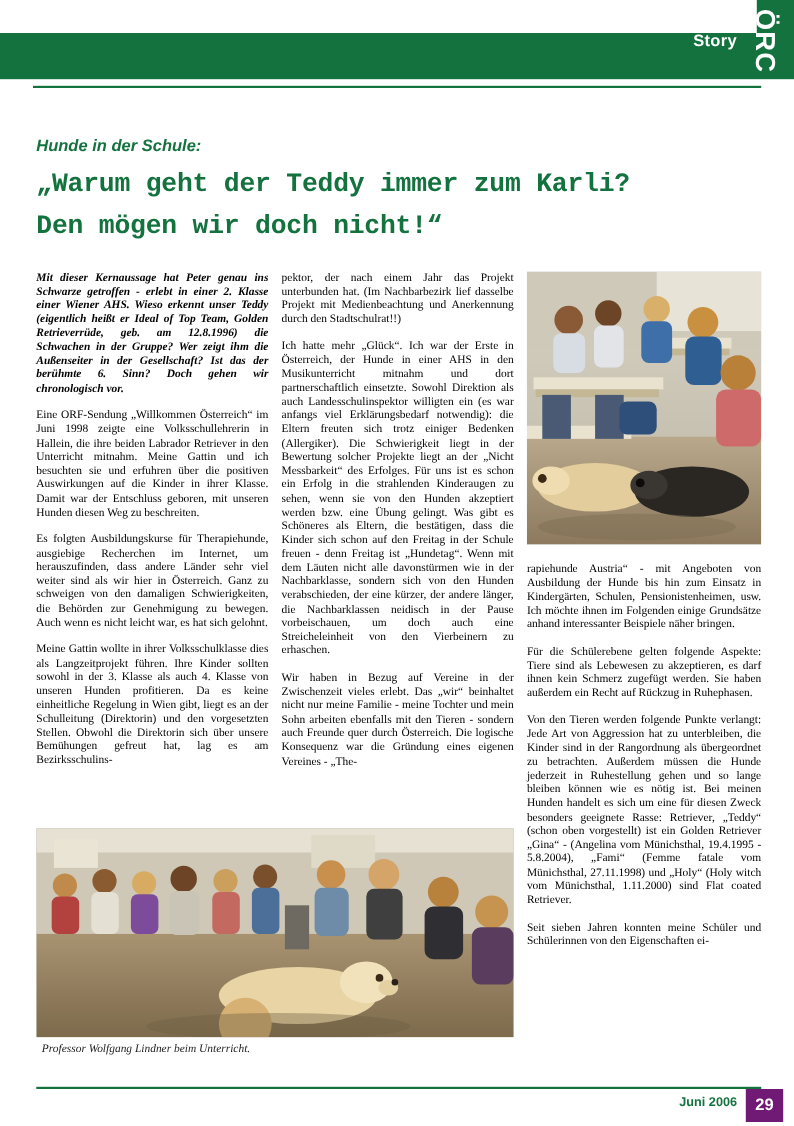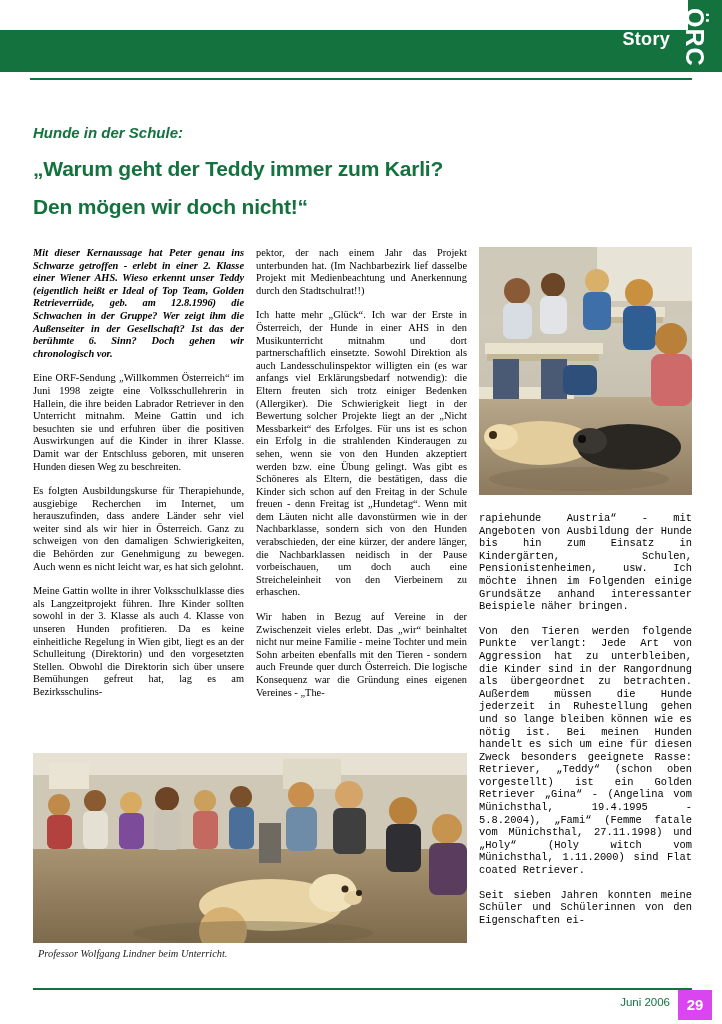--- a/index.html
+++ b/index.html
@@ -27,21 +27,21 @@
     height: 30px;
     background: #ffffff;
   }
   .story-label {
     position: absolute;
     top: 29px;
     right: 52px;
     color: #ffffff;
     font-family: "Liberation Sans", sans-serif;
     font-weight: bold;
-    font-size: 18px;
+    font-size: 15px;
     letter-spacing: 0.3px;
   }
   .orc-logo {
     position: absolute;
     top: 8px;
     right: 10px;
     width: 34px;
     height: 56px;
     color: #ffffff;
     font-family: "Liberation Sans", sans-serif;
@@ -71,23 +71,23 @@
     font-weight: bold;
     font-style: italic;
     font-size: 15px;
   }
   .headline {
     position: absolute;
     top: 150px;
     left: 33px;
     width: 660px;
     color: #13723e;
-    font-family: Liberation Sans, sans-serif;
-    font-weight: bold;
-    font-size: 21px;
+    font-family: Liberation Mono, monospace;
+    font-weight: bold;
+    font-size: 24px;
     line-height: 38px;
     letter-spacing: -0.2px;
   }
   .headline div { white-space: nowrap; }
 
   
   .col {
     position: absolute;
     font-size: 10.4px;
     line-height: 12.6px;
@@ -96,21 +96,21 @@
   }
   .col p { margin: 0 0 0 0; text-indent: 0; }
   .col p + p { margin-top: 12px; }
   .lead {
     font-style: italic;
     font-weight: bold;
   }
 
   #col1 { top: 247px; left: 33px; width: 211px; }
   #col2 { top: 247px; left: 256px; width: 211px; }
-  #col3 { top: 512px; left: 479px; width: 213px; font-family: Liberation Mono, monospace; }
+  #col3 { top: 512px; left: 479px; width: 213px; }
 
   
   .photo {
     position: absolute;
     overflow: hidden;
     background: #c8c8c0;
   }
   #photo-classroom {
     top: 247px; left: 479px;
     width: 213px; height: 248px;
@@ -139,31 +139,31 @@
     left: 33px;
     width: 659px;
     height: 1.5px;
     background: #13723e;
   }
   .footer-date {
     position: absolute;
     top: 996px;
     right: 52px;
     font-family: "Liberation Sans", sans-serif;
-    font-weight: normal;
+    font-weight: bold;
     font-size: 11.5px;
     color: #13723e;
   }
   .page-num-box {
     position: absolute;
     top: 990px;
     right: 10px;
     width: 34px;
     height: 30px;
-    background: #d946ef;
+    background: #701a75;
     color: #ffffff;
     font-family: "Liberation Sans", sans-serif;
     font-weight: bold;
     font-size: 15px;
     text-align: center;
     line-height: 30px;
   }
 </style>
 </head>
 <body>
@@ -188,20 +188,21 @@
 </div>
 
 <div class="col" id="col2">
   <p>pektor, der nach einem Jahr das Projekt unterbunden hat. (Im Nachbarbezirk lief dasselbe Projekt mit Medienbeachtung und Anerkennung durch den Stadtschulrat!!)</p>
   <p>Ich hatte mehr „Glück“. Ich war der Erste in Österreich, der Hunde in einer AHS in den Musikunterricht mitnahm und dort partnerschaftlich einsetzte. Sowohl Direktion als auch Landesschulinspektor willigten ein (es war anfangs viel Erklärungsbedarf notwendig): die Eltern freuten sich trotz einiger Bedenken (Allergiker). Die Schwierigkeit liegt in der Bewertung solcher Projekte liegt an der „Nicht Messbarkeit“ des Erfolges. Für uns ist es schon ein Erfolg in die strahlenden Kinderaugen zu sehen, wenn sie von den Hunden akzeptiert werden bzw. eine Übung gelingt. Was gibt es Schöneres als Eltern, die bestätigen, dass die Kinder sich schon auf den Freitag in der Schule freuen - denn Freitag ist „Hundetag“. Wenn mit dem Läuten nicht alle davonstürmen wie in der Nachbarklasse, sondern sich von den Hunden verabschieden, der eine kürzer, der andere länger, die Nachbarklassen neidisch in der Pause vorbeischauen, um doch auch eine Streicheleinheit von den Vierbeinern zu erhaschen.</p>
   <p>Wir haben in Bezug auf Vereine in der Zwischenzeit vieles erlebt. Das „wir“ beinhaltet nicht nur meine Familie - meine Tochter und mein Sohn arbeiten ebenfalls mit den Tieren - sondern auch Freunde quer durch Österreich. Die logische Konsequenz war die Gründung eines eigenen Vereines - „The-</p>
 </div>
 
 <div class="col" id="col3">
   <p>rapiehunde Austria“ - mit Angeboten von Ausbildung der Hunde bis hin zum Einsatz in Kindergärten, Schulen, Pensionistenheimen, usw. Ich möchte ihnen im Folgenden einige Grundsätze anhand interessanter Beispiele näher bringen.</p>
+  <p>Für die Schülerebene gelten folgende Aspekte: Tiere sind als Lebewesen zu akzeptieren, es darf ihnen kein Schmerz zugefügt werden. Sie haben außerdem ein Recht auf Rückzug in Ruhephasen.</p>
   <p>Von den Tieren werden folgende Punkte verlangt: Jede Art von Aggression hat zu unterbleiben, die Kinder sind in der Rangordnung als übergeordnet zu betrachten. Außerdem müssen die Hunde jederzeit in Ruhestellung gehen und so lange bleiben können wie es nötig ist. Bei meinen Hunden handelt es sich um eine für diesen Zweck besonders geeignete Rasse: Retriever, „Teddy“ (schon oben vorgestellt) ist ein Golden Retriever „Gina“ - (Angelina vom Münichsthal, 19.4.1995 - 5.8.2004), „Fami“ (Femme fatale vom Münichsthal, 27.11.1998) und „Holy“ (Holy witch vom Münichsthal, 1.11.2000) sind Flat coated Retriever.</p>
   <p>Seit sieben Jahren konnten meine Schüler und Schülerinnen von den Eigenschaften ei-</p>
 </div>
 
 <div class="photo" id="photo-classroom">
   <svg class="ph-inner" viewBox="0 0 213 248" preserveAspectRatio="none">
     <defs>
       <linearGradient id="floorg" x1="0" y1="0" x2="0" y2="1">
         <stop offset="0%" stop-color="#b9a88c"></stop>
         <stop offset="100%" stop-color="#8d7a5e"></stop>

